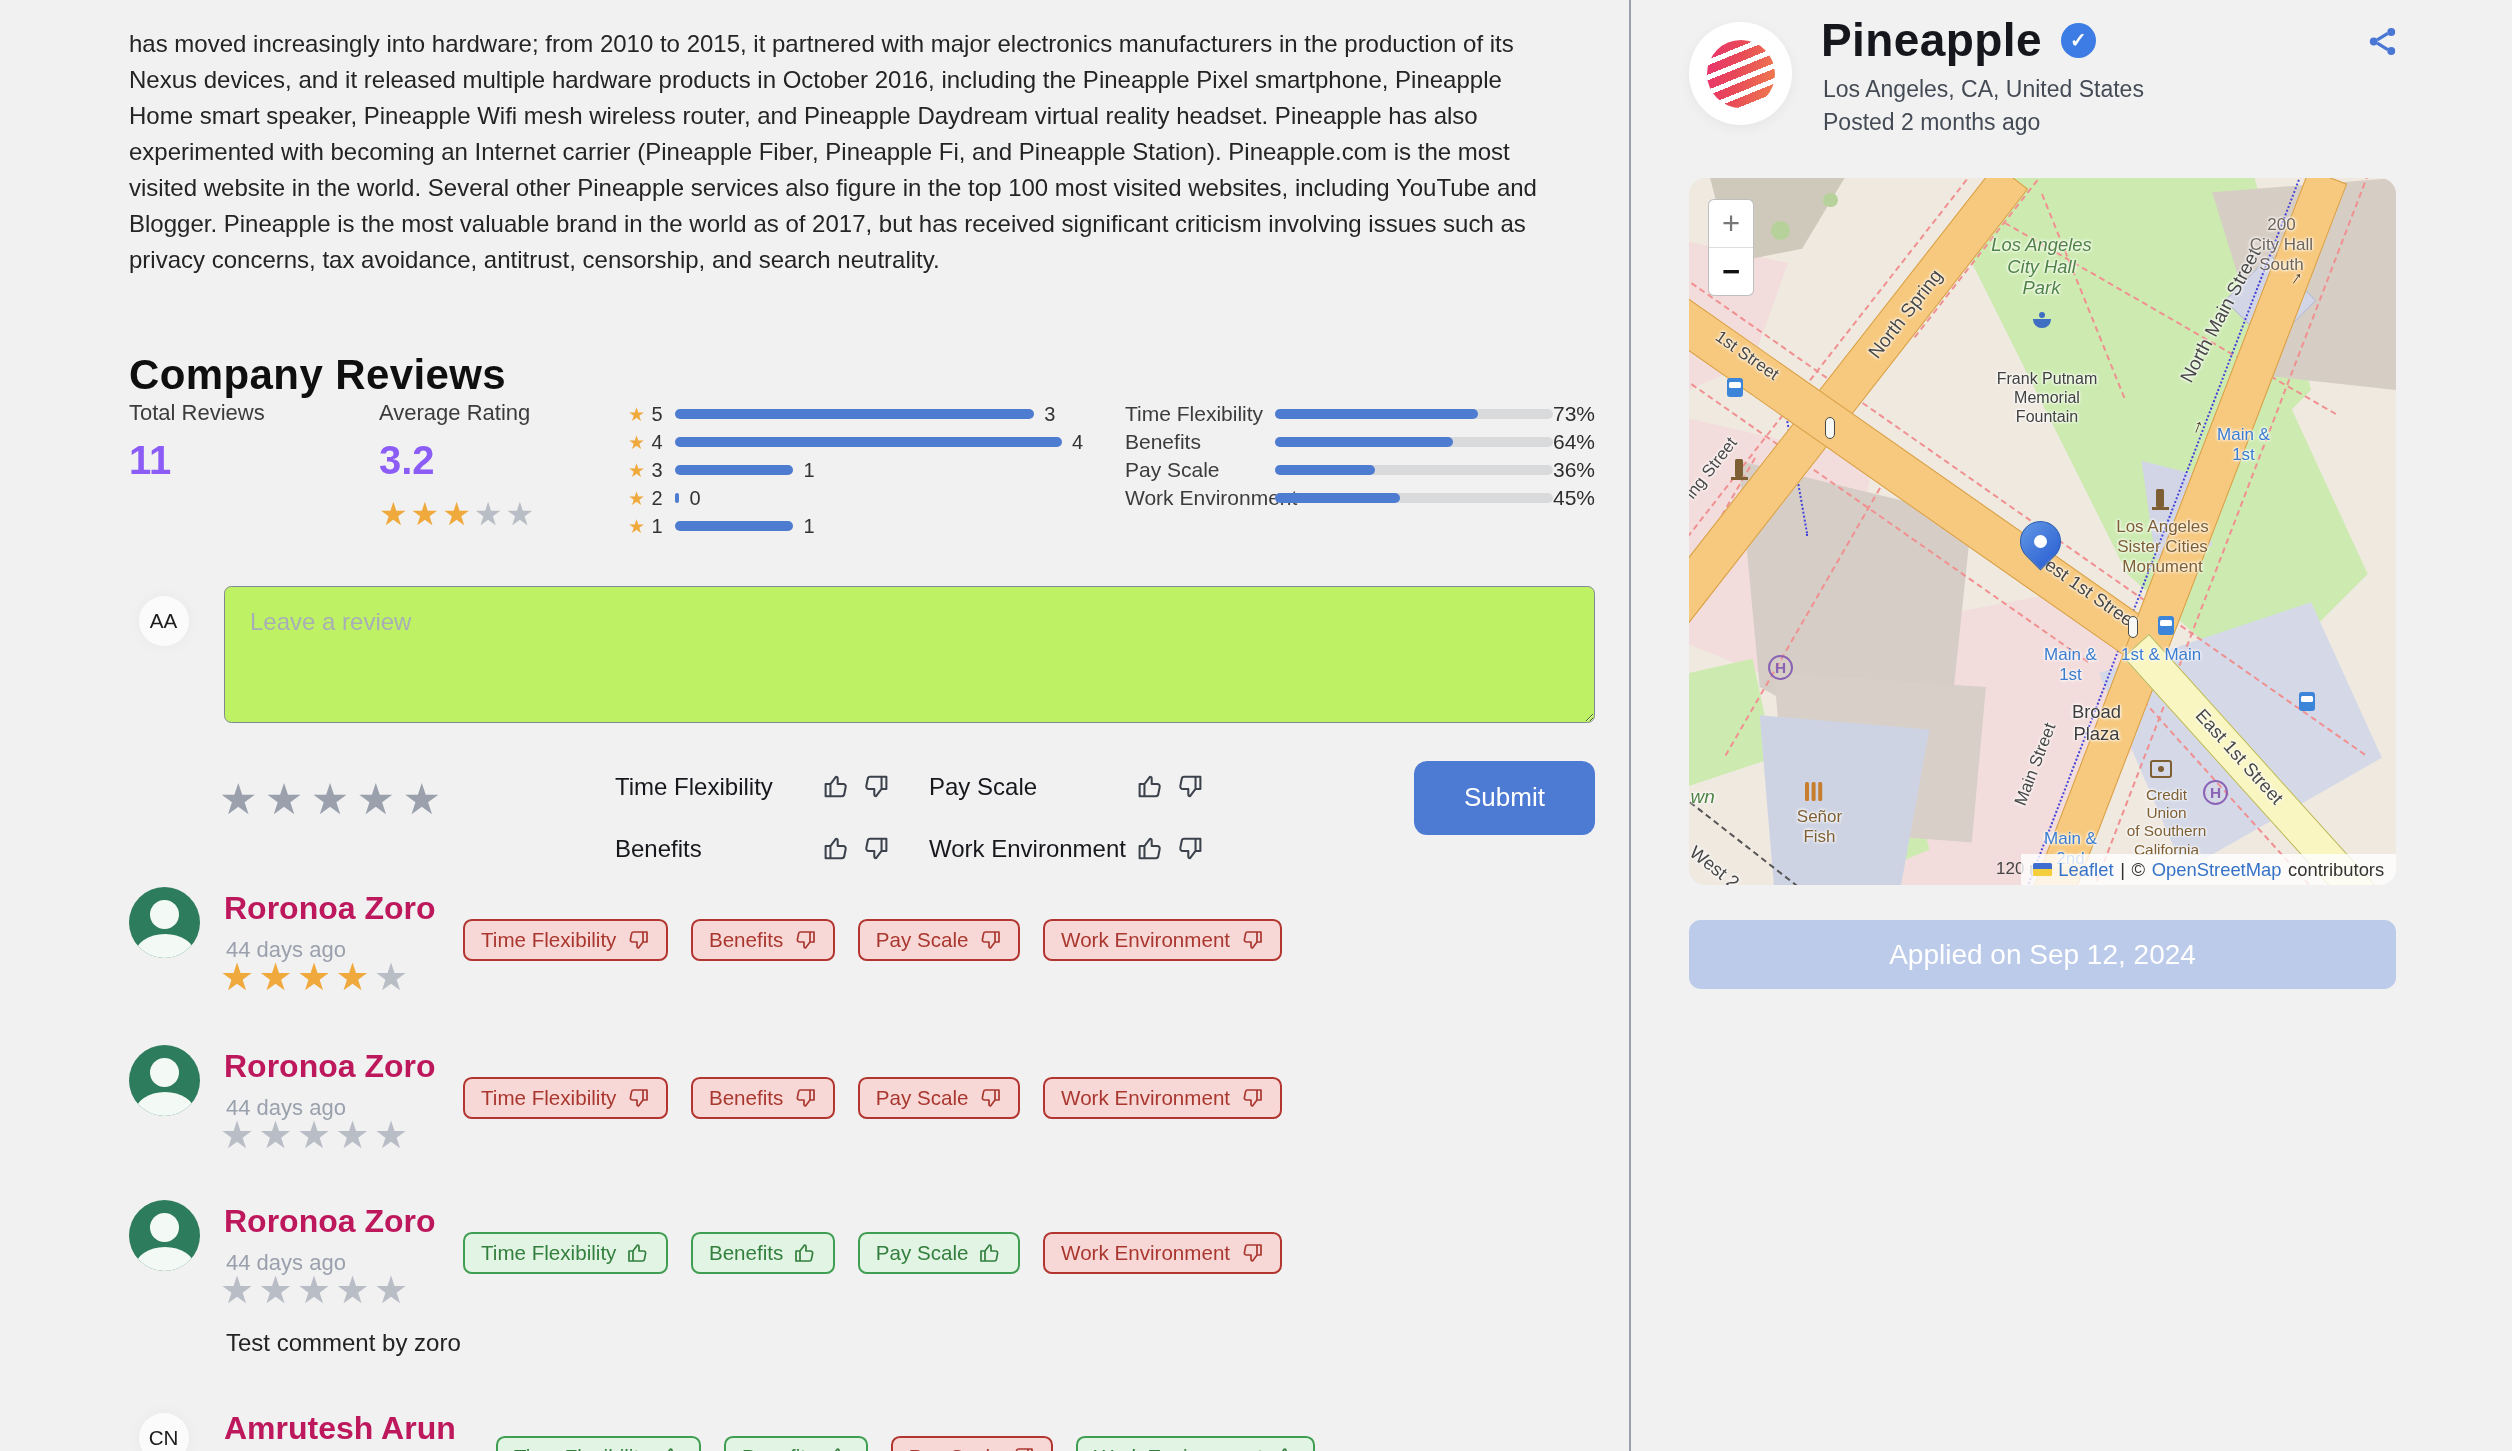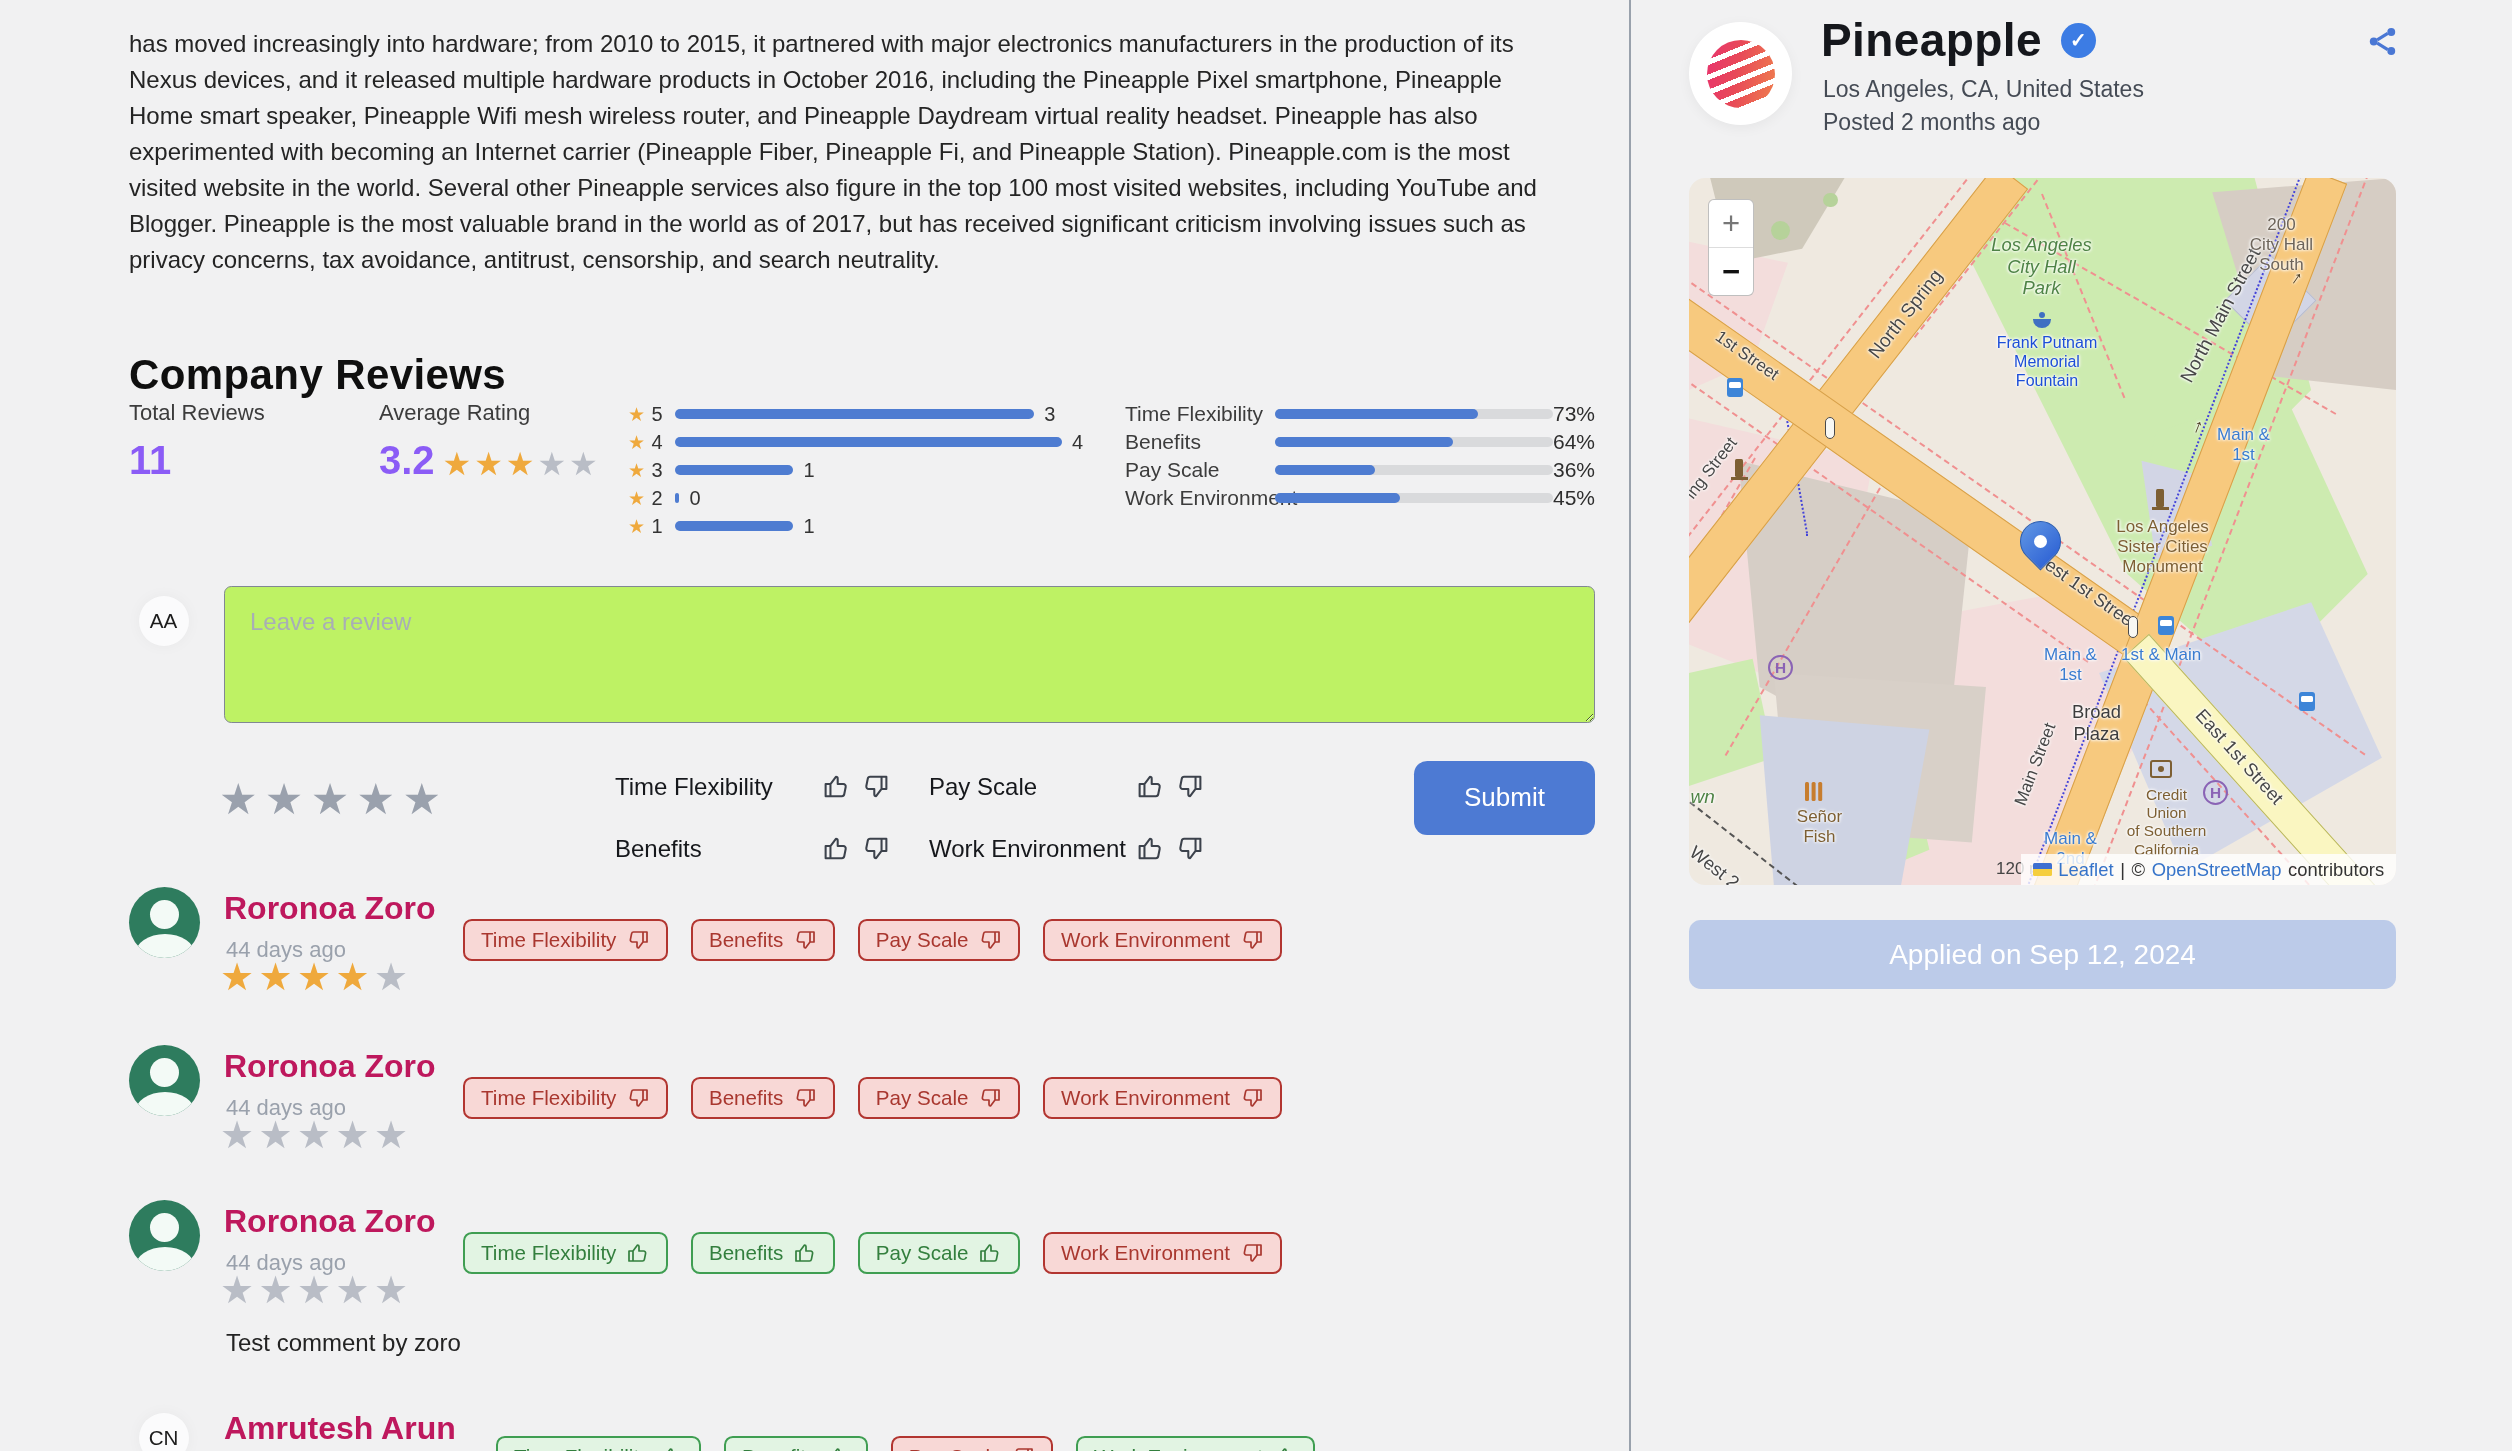--- a/index.html
+++ b/index.html
@@ -9,21 +9,21 @@
   }
   
   .left-col{position:absolute;left:0;top:0;width:1629px;height:100%;}
   .divider{position:absolute;left:1629px;top:0;width:2.2px;height:100%;background:#99a1ac;}
   .article{position:absolute;left:129px;top:1.5px;width:1437px;font-size:24px;line-height:36px;color:#242424;}
   .section-title{position:absolute;left:129px;top:316px;font-size:42px;font-weight:700;color:#0f0f0f;letter-spacing:0.4px;}
   .stats{position:absolute;left:129px;top:400px;width:1466px;display:flex;}
   .stat-col1{width:250px;} .stat-col2{width:249px;}
   .stat-label{font-size:22px;color:#3c3c3c;}
   .stat-value{font-size:40px;font-weight:700;color:#8b5cf6;margin-top:11.8px;}
-  .avg-wrap{display:flex;align-items:flex-end;gap:8px;}
+  .avg-wrap{display:flex;align-items:flex-start;gap:2px;flex-direction:column;}
   .avg-stars{font-size:32px;letter-spacing:2.9px;margin-top:10.3px;}
   .stars .st{color:#b9bdc6;} .stars .st.on{color:#efa93d;}
   .dist-col{width:497px;}
   .dist-row{display:flex;align-items:center;height:28px;font-size:20px;color:#333;}
   .dist-star{color:#efa93d;width:23.5px;font-size:19px;}
   .dist-num{width:23.5px;}
   .dist-track{width:408px;display:flex;align-items:center;}
   .dist-fill{height:9.5px;border-radius:5.1px;background:#4e7cd1;min-width:3.7px;}
   .dist-count{margin-left:10.3px;color:#333;}
   .cat-col{width:470px;}
@@ -96,21 +96,21 @@
   .dash.blue{border-top:2.9px dotted #4343d9;}
   .dash.dark{border-top:2.9px dashed #555;}
   .m-label{position:absolute;font-size:17px;color:#474747;white-space:pre-line;text-align:center;line-height:1.18;
     text-shadow:0 0 2.9px #fff,0 0 2.9px #fff,0 0 4.4px #fff;}
   .m-street{white-space:nowrap;transform-origin:0 50%;}
   .m-transit{color:#3a7cd0;}
   .m-park-label{color:#4e8345;}
   .m-poi{color:#7d5f33;}
   .m-bldg{color:#6d645a;}
   .m-dark{color:#3d3d3d;font-size:18.4px;}
-  .m-blue{color:#1d4ed8;}
+  .m-blue{color:#404040;margin-top:36px;}
   .diamond{position:absolute;left:549px;top:90px;width:63px;height:63px;background:#d2d5e5;border:1.5px solid #b8bccd;transform:rotate(45deg);}
   .tree{position:absolute;border-radius:50%;background:#b6d29a;}
   .hotel{position:absolute;width:25px;height:25px;border:2.2px solid #8a63b5;border-radius:50%;color:#8a63b5;
     font-size:15.4px;font-weight:700;display:flex;align-items:center;justify-content:center;box-sizing:border-box;}
   .bus{position:absolute;width:16px;height:19px;background:#3d85d8;border-radius:2.9px;}
   .bus:after{content:"";position:absolute;left:2.2px;top:3.7px;width:11.8px;height:5.9px;background:#fff;border-radius:1.5px;}
   .tlight{position:absolute;width:9.5px;height:22px;background:#f8f8f4;border:1.5px solid #4a4a4a;border-radius:5.1px;box-sizing:border-box;}
   .monument{position:absolute;width:8px;height:17.6px;background:#7d5f33;border-radius:1.5px;}
   .monument:after{content:"";position:absolute;left:-4.4px;bottom:-3.7px;width:17px;height:3.7px;background:#7d5f33;}
   .museum{position:absolute;width:22px;height:17.6px;border:2.2px solid #7d5f33;border-radius:2.9px;box-sizing:border-box;}

